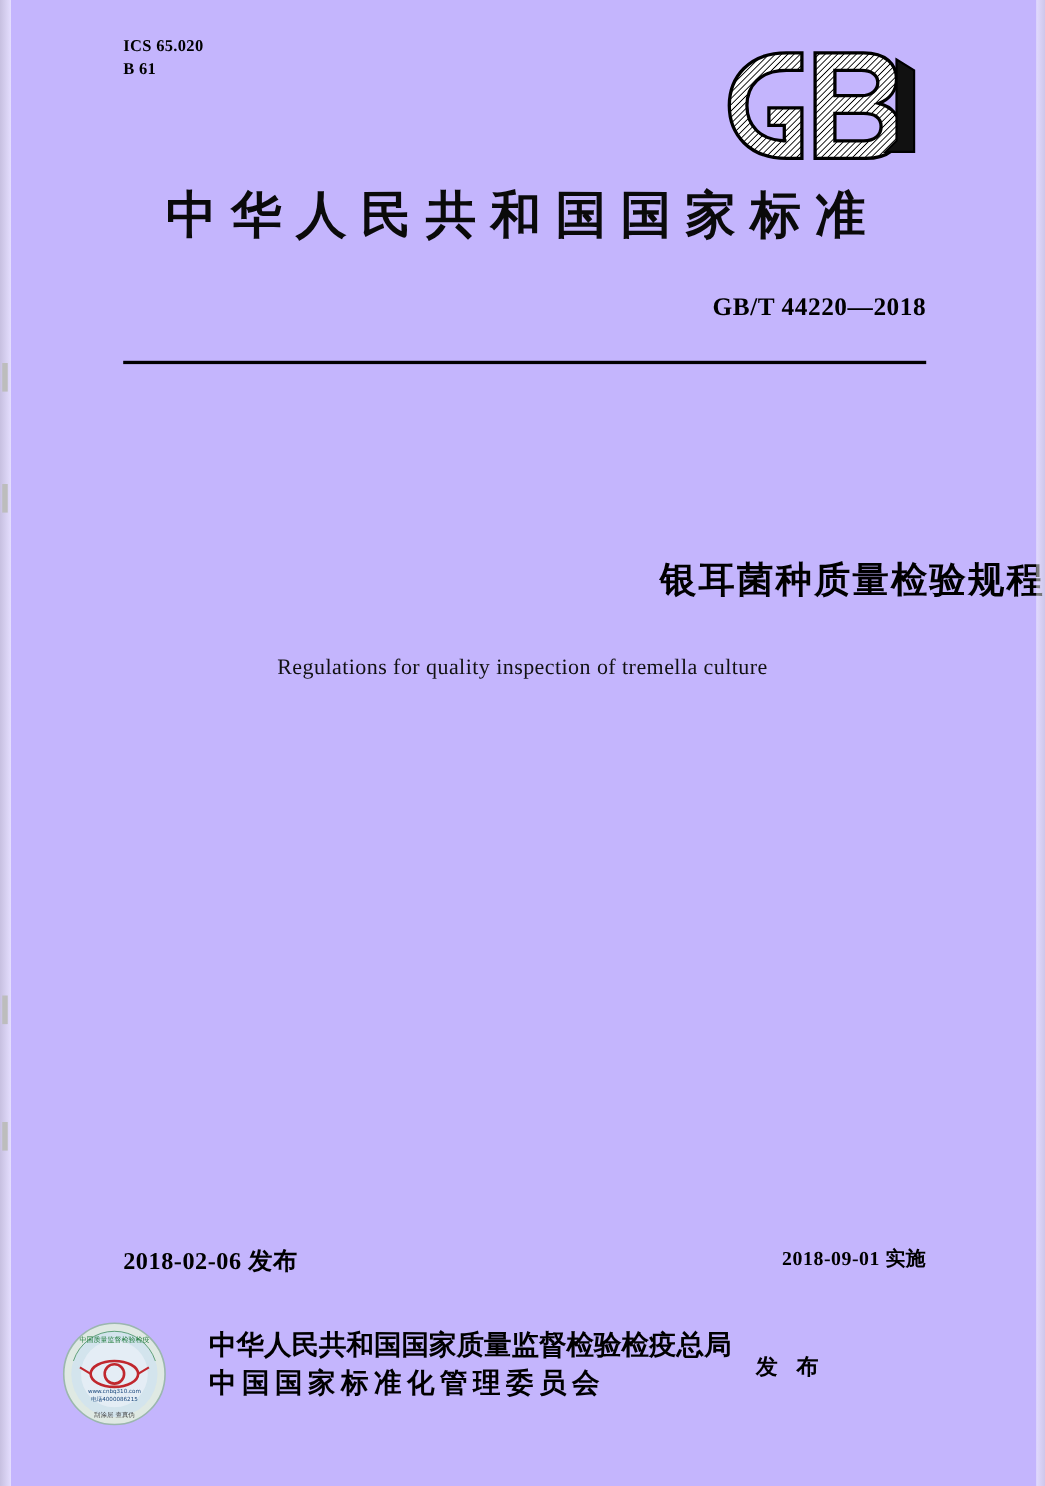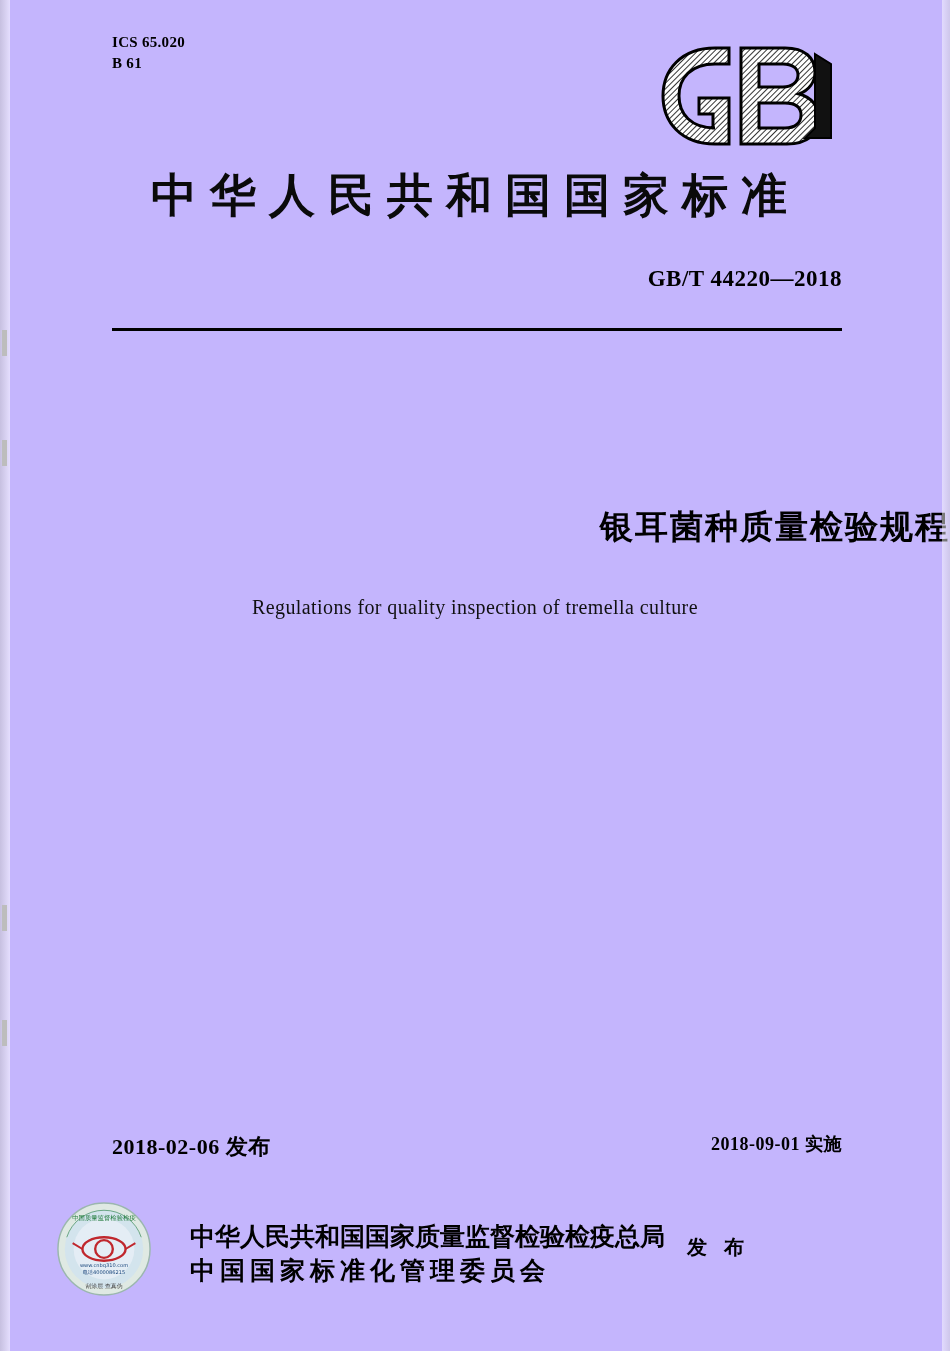--- a/index.html
+++ b/index.html
@@ -134,25 +134,24 @@
 
   .issuer-block {
     position: absolute;
     left: 190px;
     top: 1208px;
     width: 620px;
     display: flex;
     align-items: center;
   }
   .issuer-lines {
-    font-family: Liberation Sans, sans-serif;
+    font-family: Liberation Mono, monospace;
     font-weight: bold;
     font-size: 25px;
     line-height: 34px;
-    margin-top: 11px;
   }
   .issuer-lines .line1 { letter-spacing: 0px; }
   .issuer-lines .line2 { letter-spacing: 5px; }
   .issuer-publish {
     font-family: "Liberation Serif", serif;
     font-weight: bold;
     font-size: 20px;
     letter-spacing: 6px;
     margin-left: 22px;
     white-space: nowrap;

